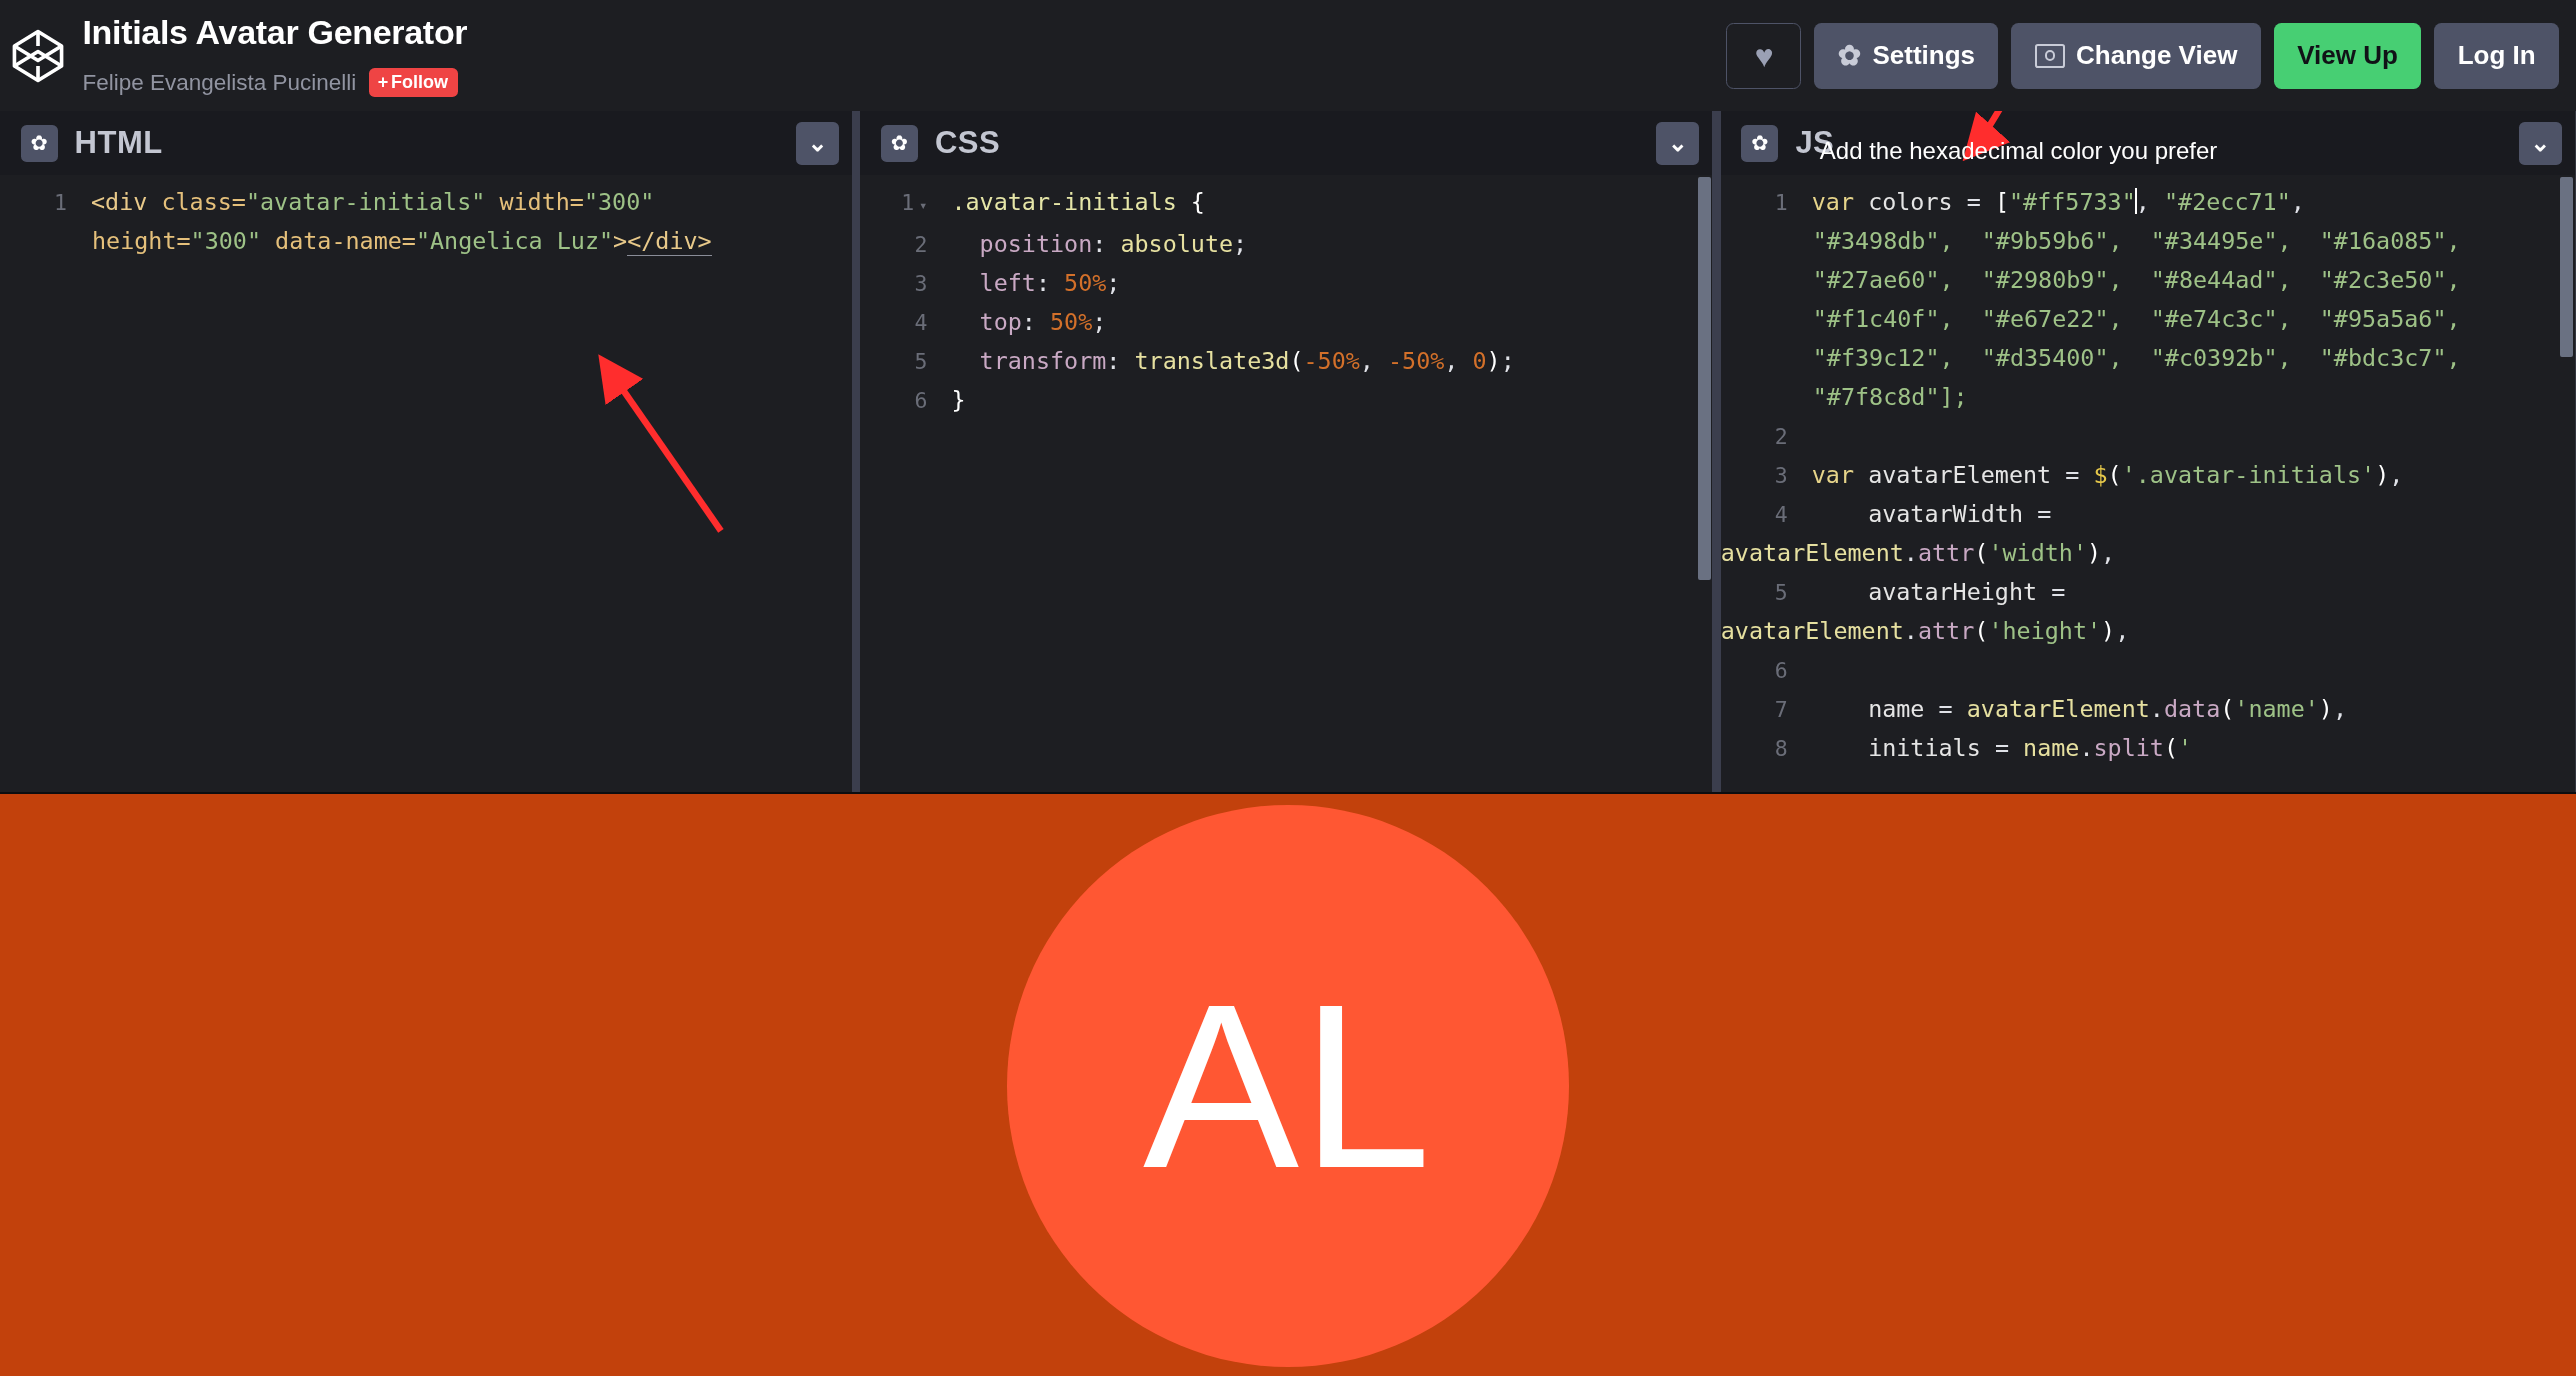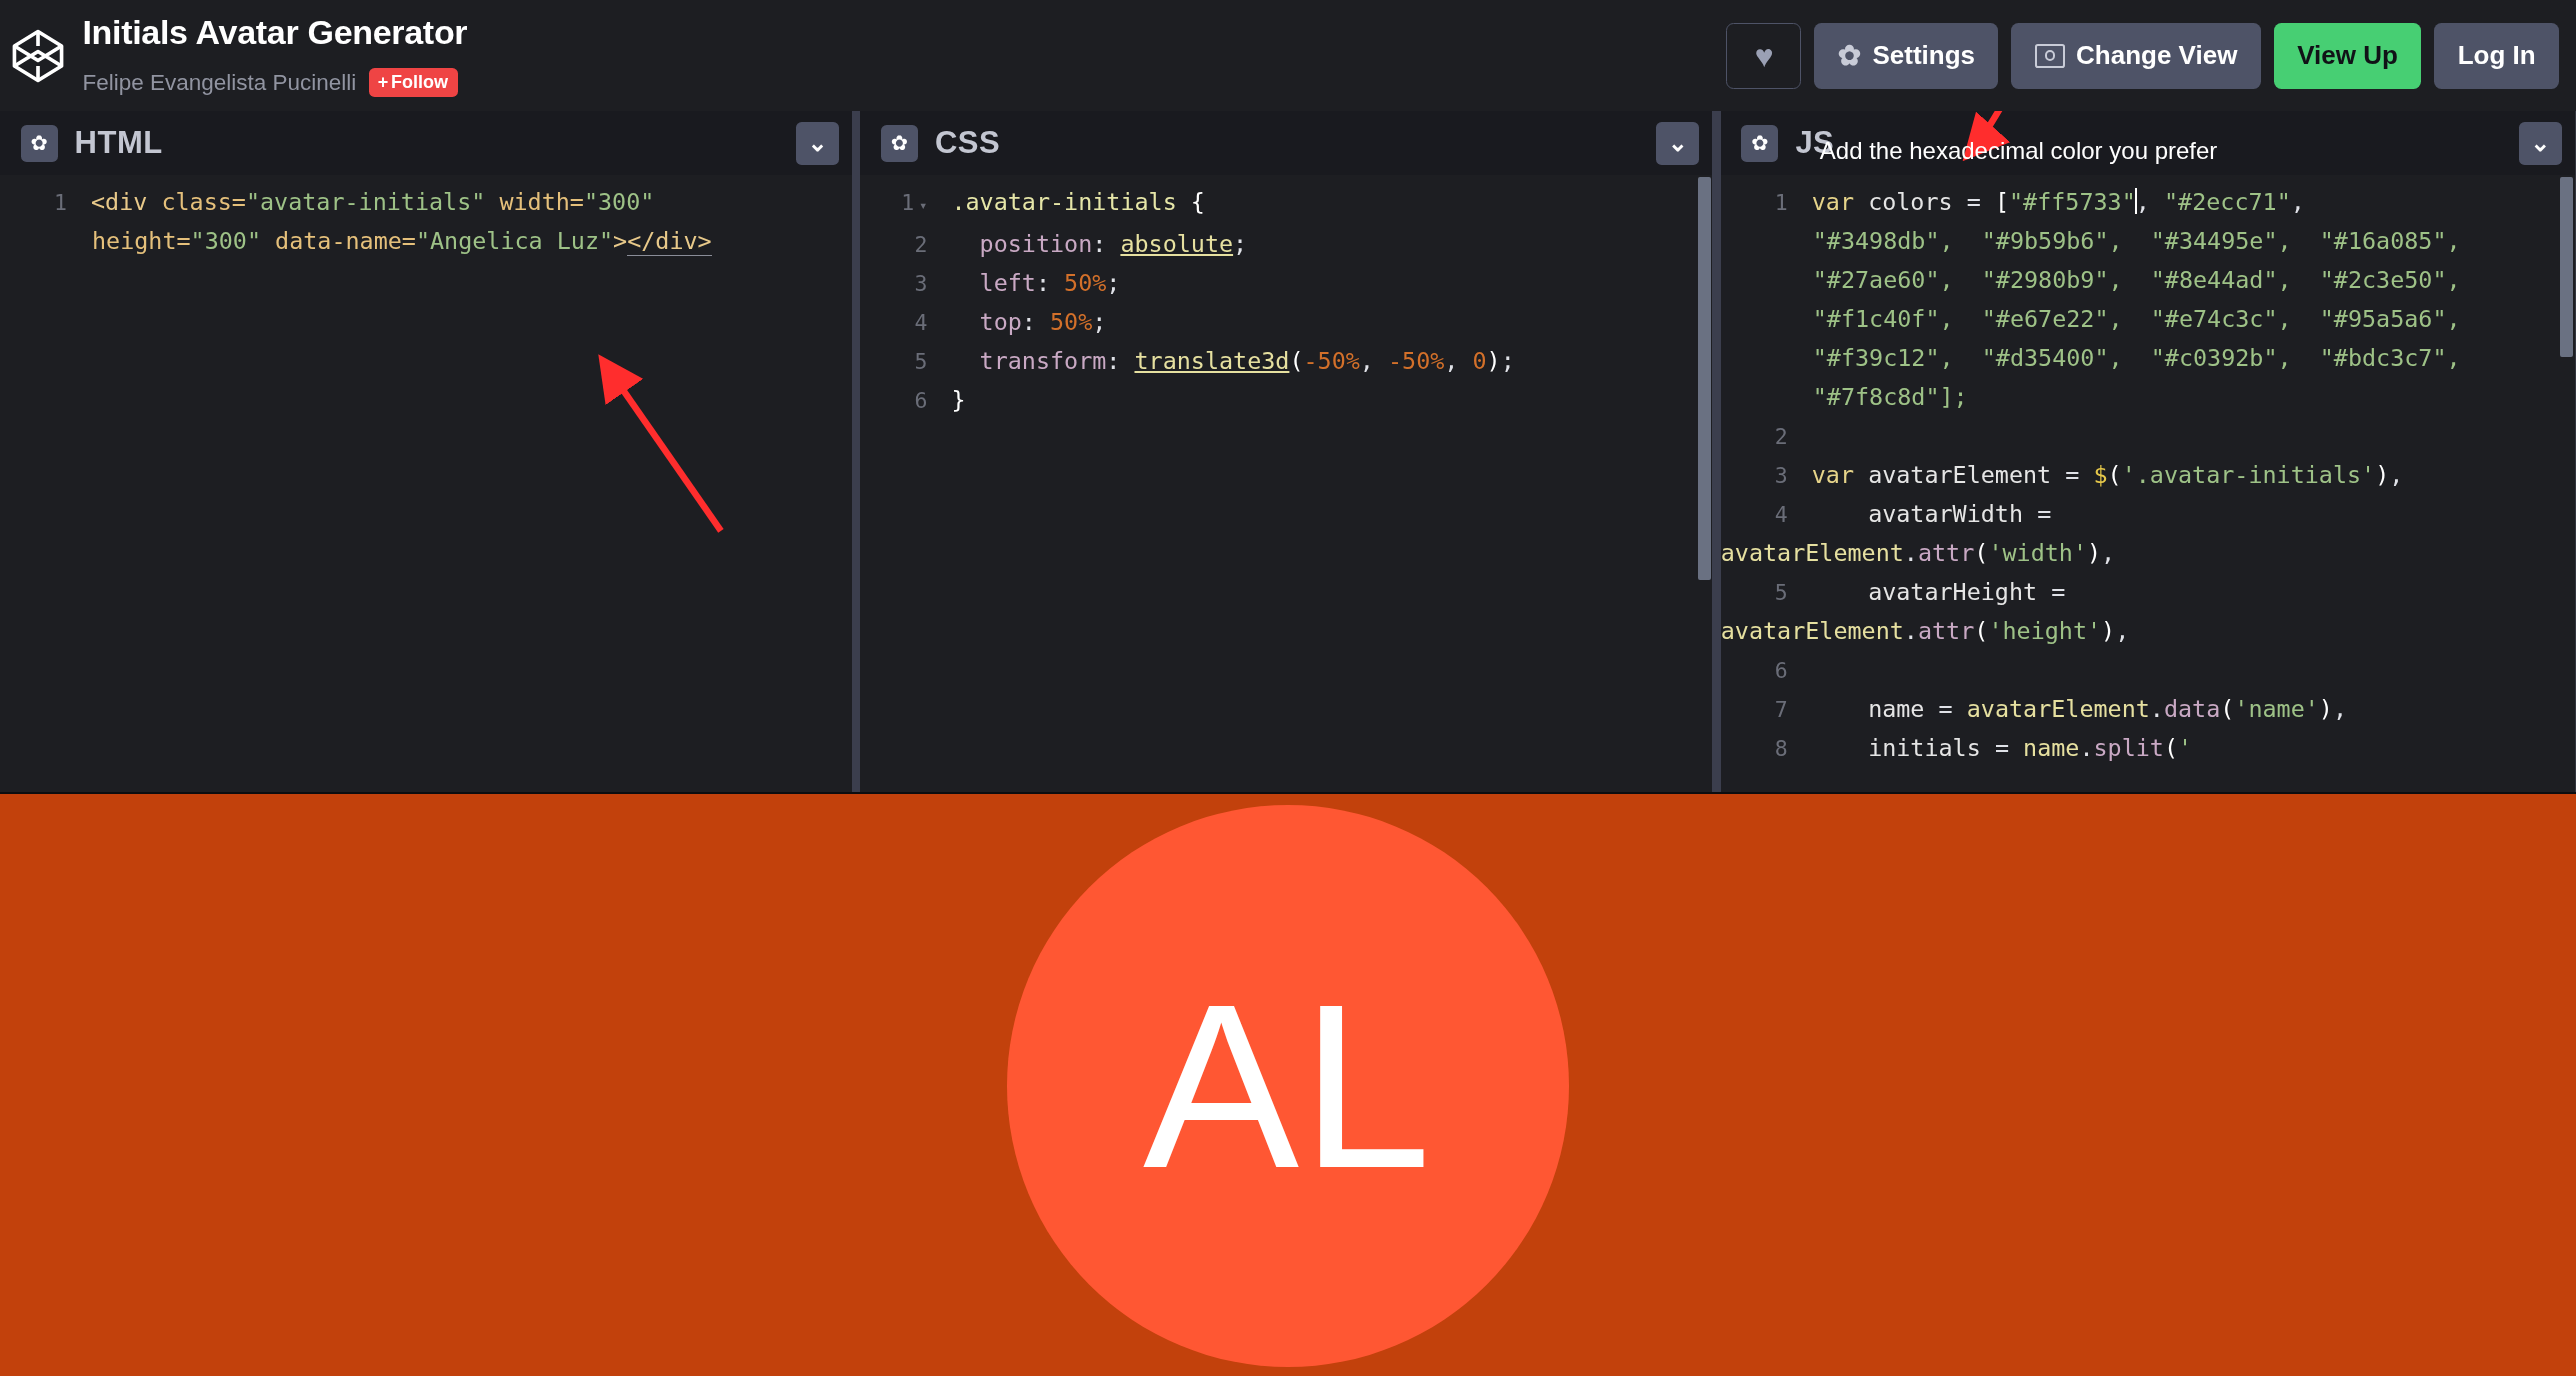--- a/index.html
+++ b/index.html
@@ -125,21 +125,21 @@
   .row { display: block; }
   .cont { padding-left: 92px; display: block; }
 
   
   .t-tag   { color: #e8c98a; }
   .t-attr  { color: #e5c07b; }
   .t-str   { color: #9ec287; }
   .t-punc  { color: #e0e2e8; }
   .t-sel   { color: #e6e6a8; }
   .t-prop  { color: #c9a9c4; }
-  .t-val   { color: #e6e0a0; text-decoration: underline; }
+  .t-val   { color: #e6e0a0; }
   .t-num   { color: #d3702a; }
   .t-kw    { color: #e6d48a; margin-top: 36px; }
   .t-var   { color: #e5e5e5; }
   .t-fn    { color: #e6e0a0; }
   .t-meth  { color: #c9a9c4; }
   .t-brace { color: #ffffff; }
   .t-dollar{ color: #e6c84a; }
 
   .caret {
     display: inline-block; width: 1.9px; height: 26px;

